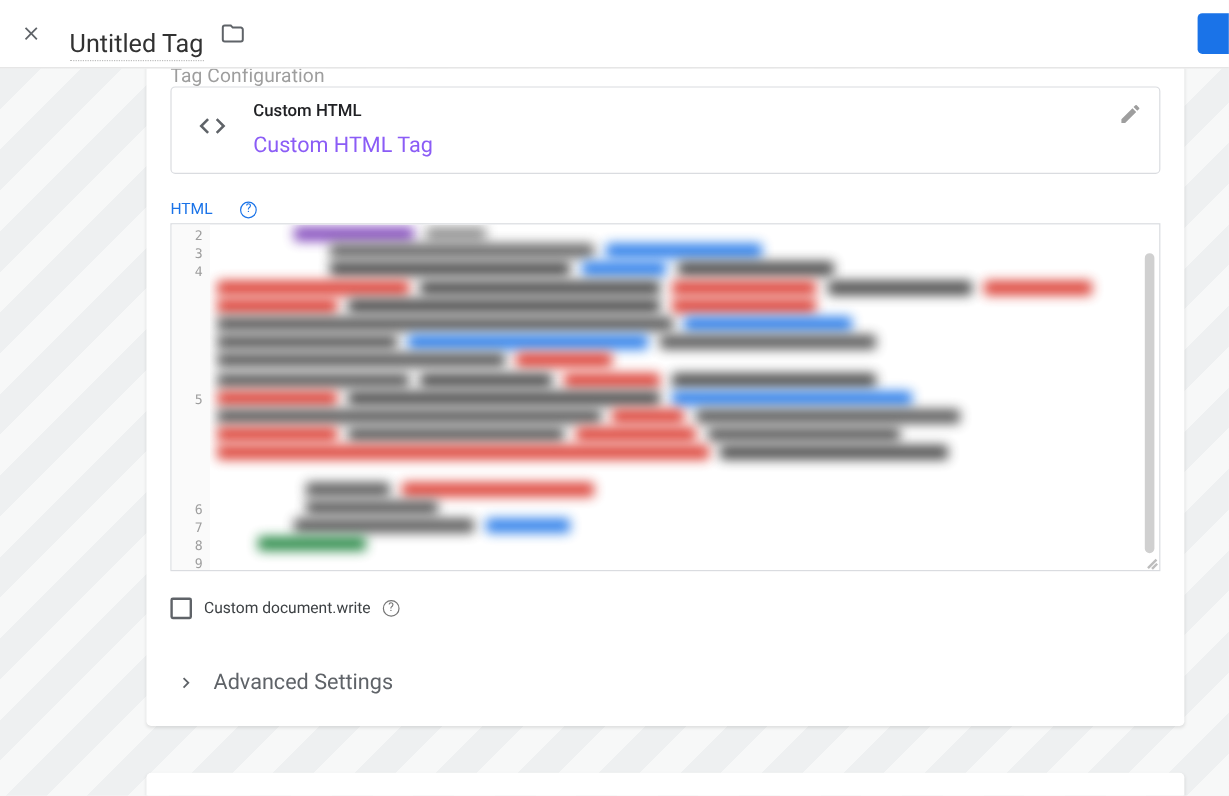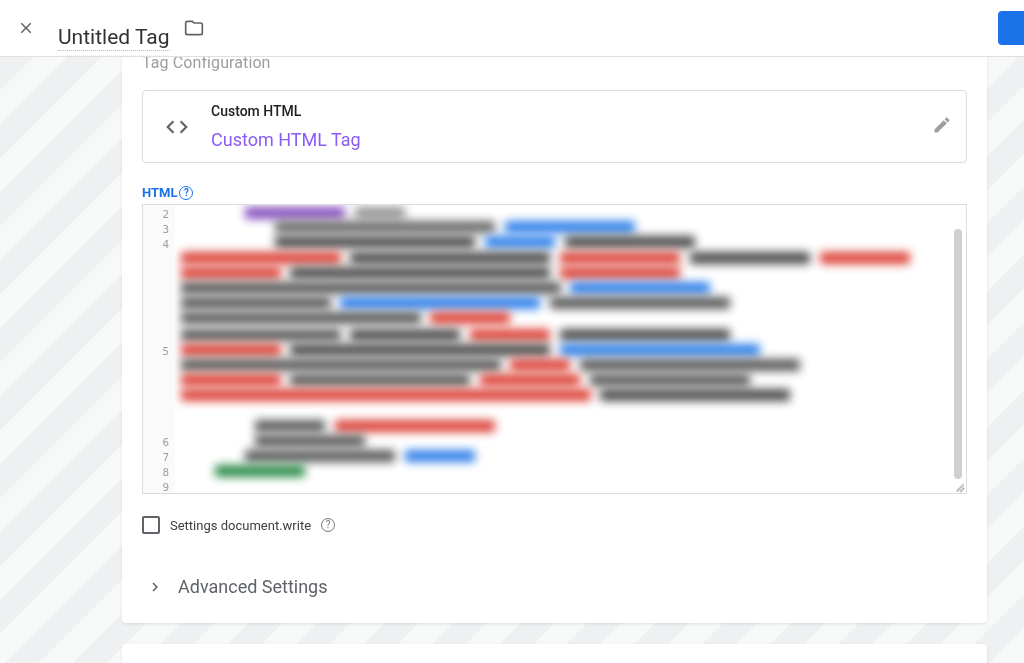--- a/index.html
+++ b/index.html
@@ -65,53 +65,51 @@
     right: 37px;
     top: -24px;
     background: #fff;
     border-radius: 4px;
     box-shadow: 0 1px 3px rgba(0,0,0,0.1);
     padding: 20px;
   }
   .card-heading {
     font-size: 16px;
     color: #9e9e9e;
-    margin-bottom: 18px;
     letter-spacing: 0.1px;
   }
   .field-label {
     font-size: 12px;
     color: #757575;
     margin-bottom: 8px;
   }
   .tagtype-box {
     border: 1px solid #dadce0;
     border-radius: 4px;
     padding: 12px 14px;
     display: flex;
-    align-items: center;
+    align-items: flex-start;
     cursor: pointer;
   }
   .tagtype-box .icon {
     width: 40px; height: 40px;
     display:flex; align-items:center; justify-content:center;
     color: #5f6368;
     margin-right: 14px;
   }
   .tagtype-box .ttitle { font-size: 14px; color: #202124; font-weight: 500; }
   .tagtype-box .tsub   { font-size: 18px; color: #8b5cf6; margin-top: 10px;}
   .tagtype-box .pencil {
     margin-left: auto;
     color: #9e9e9e;
   }
   .html-label-row {
     margin-top: 22px;
     display:flex; align-items:center;
-    gap:2px;
-    font-weight:bold;
+    gap:23px;
   }
   .html-label {
     font-size: 13px;
     color: #1a73e8;
   }
   .help-circle {
     width:14px; height:14px;
     border:1.5px solid #1a73e8;
     border-radius:50%;
     font-size:10px;
@@ -334,21 +332,21 @@
 
         <div class="blob" style="left:40px;  top:260px; width:90px;  background:#188038;"></div>
 
         <div class="scrollbar"></div>
         <div class="resize-handle"></div>
       </div>
     </div>
 
     <div class="checkbox-row">
       <div class="checkbox"></div>
-      <span>Settings document.write</span>
+      <span>Custom document.write</span>
       <span class="help-circle gray">?</span>
     </div>
 
     <div class="adv-row">
       <span class="chev">
         <svg width="18" height="18" viewBox="0 0 24 24">
             <path d="M8.59 16.59 13.17 12 8.59 7.41 10 6l6 6-6 6-1.41-1.41z" fill="currentColor"></path>
           </svg>
       </span>
       <span class="adv-label">Advanced Settings</span>

